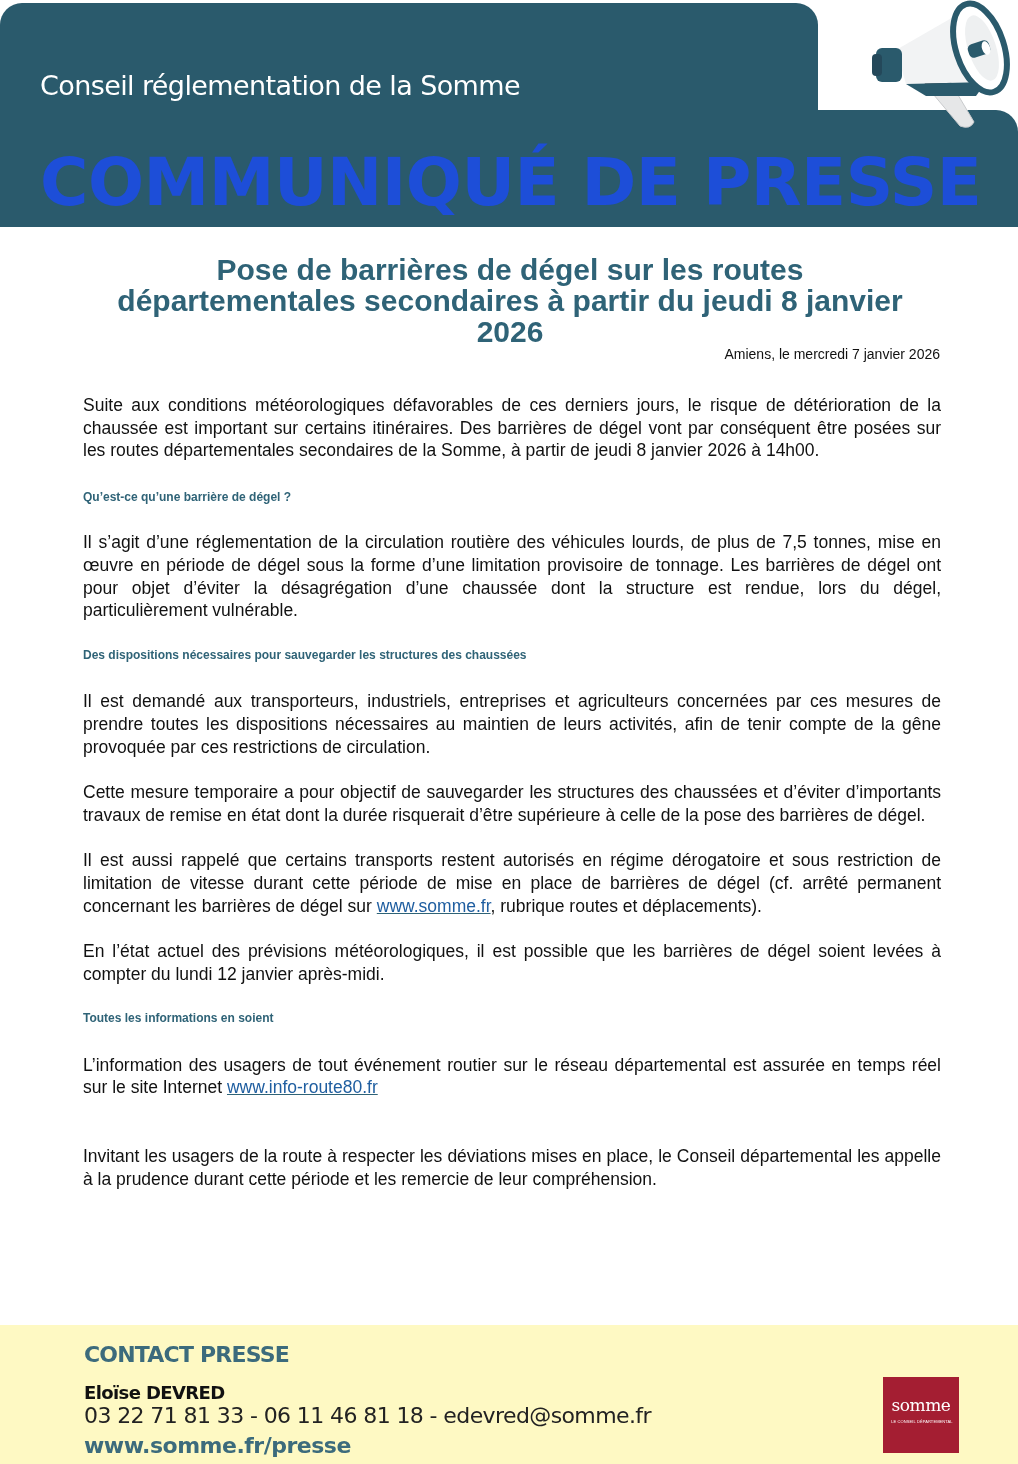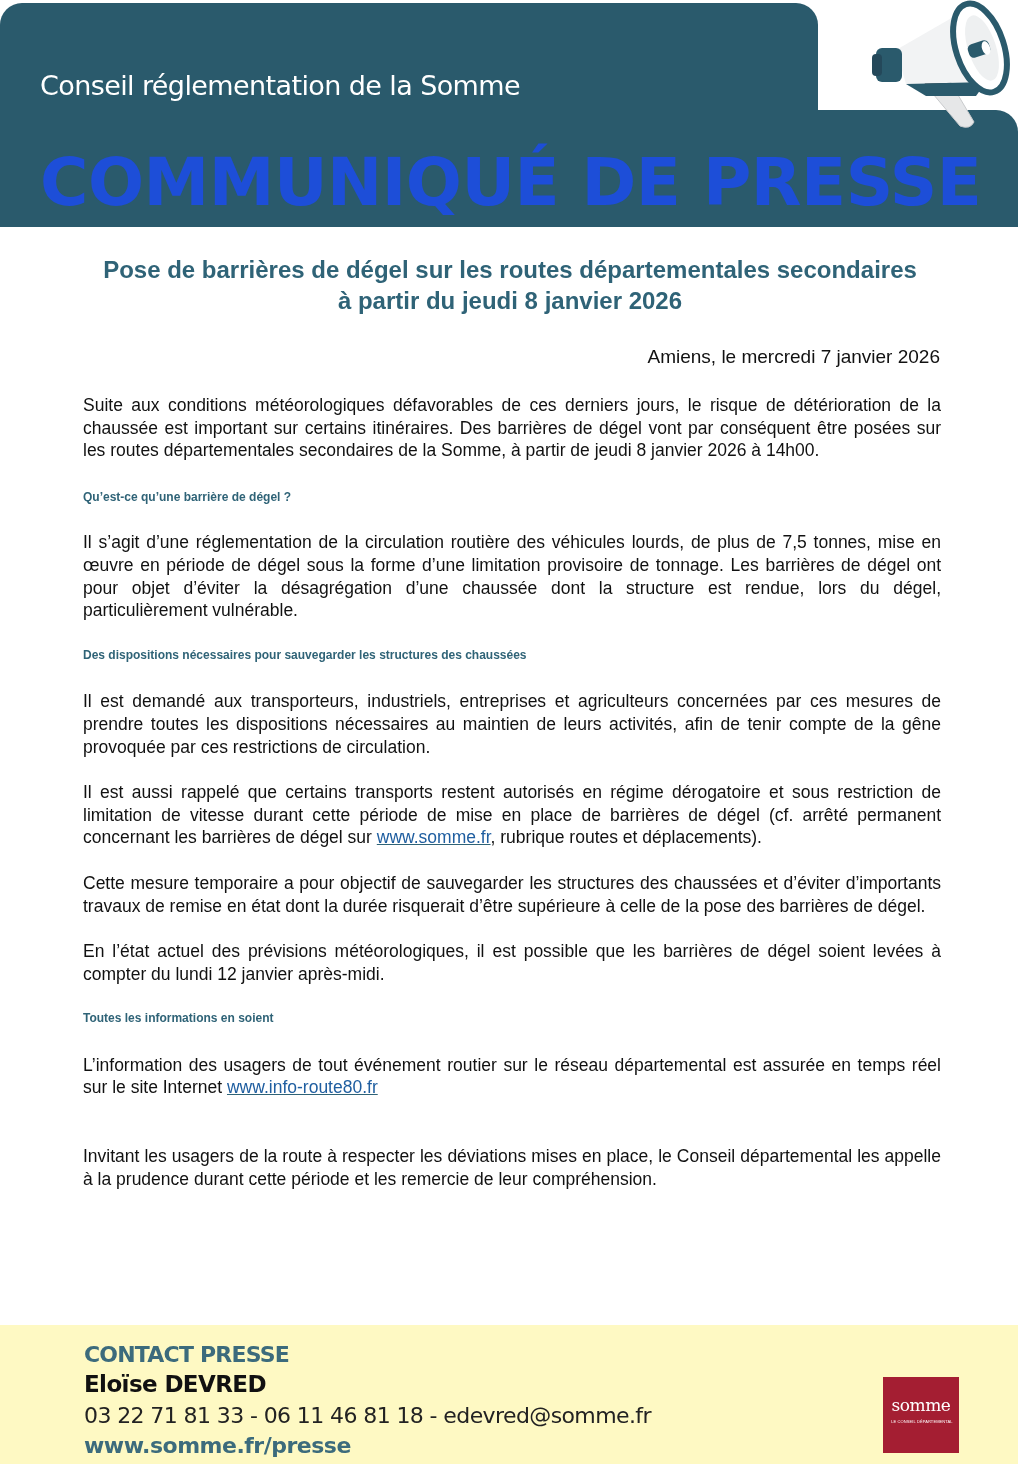--- a/index.html
+++ b/index.html
@@ -30,25 +30,25 @@
   .hdr-title {
     position: absolute; left: 40px; top: 144px;
     font-family: "DejaVu Sans", sans-serif; font-weight: bold; font-size: 66px;
     color: #1d4ed8; letter-spacing: -0.5px;
   }
   .megaphone { position: absolute; left: 866px; top: 0; width: 150px; height: 130px; }
 
   
   .doc-title {
     position: absolute; left: 100px; top: 254px; width: 820px;
-    text-align: center; font-weight: bold; font-size: 24px; line-height: 31px;
+    text-align: center; font-weight: bold; font-size: 30px; line-height: 31px;
     color: #2f6377;
   }
   .dateline {
-    position: absolute; right: 78px; top: 346px; font-size: 19px;
+    position: absolute; right: 78px; top: 346px; font-size: 14px;
   }
   .content {
     position: absolute; left: 83px; top: 394px; width: 858px;
     font-size: 17.5px; line-height: 22.6px; text-align: justify;
   }
   .content p { margin: 0; }
   .content .lead { font-weight: normal; }
   .content h2 {
     margin: 0; font-size: 12px; font-weight: bold; color: #2f6377;
   }
@@ -58,21 +58,21 @@
   .mt23 { margin-top: 23px !important; }
   .mt46 { margin-top: 46px !important; }
 
   
   .footer {
     position: absolute; left: 0; top: 1325px; width: 1018px; height: 139px;
     background: #fef9c3;
   }
   .f-line { position: absolute; left: 84px; font-family: "DejaVu Sans", sans-serif; }
   .f-label { top: 17px; font-size: 22px; font-weight: bold; color: #3c6b7c; letter-spacing: -0.8px; }
-  .f-name  { top: 46px; font-size: 23px; font-weight: bold; color: #111111; letter-spacing: -0.6px; }
+  .f-name  { top: 57px; font-size: 18px; font-weight: bold; color: #111111; letter-spacing: -0.6px; }
   .f-contact { top: 78px; font-size: 22px; color: #222222; letter-spacing: -0.6px; }
   .f-web { top: 108px; font-size: 22px; color: #3c6b7c; font-weight: bold; letter-spacing: -0.5px; }
   .logo {
     position: absolute; left: 883px; top: 52px; width: 76px; height: 76px;
     background: #a41e32; color: #ffffff; text-align: center;
   }
   .logo-word { position: absolute; left: 0; top: 18px; width: 76px; font-family: "DejaVu Serif", serif; font-size: 17px; letter-spacing: -0.5px; }
   .logo-sub { position: absolute; left: 4px; top: 42px; width: 70px; font-size: 4px; letter-spacing: 0.1px; }
 </style>
 </head>
@@ -104,22 +104,22 @@
 <div class="dateline">Amiens, le mercredi 7 janvier 2026</div>
 
 <div class="content">
   <p class="lead">Suite aux conditions météorologiques défavorables de ces derniers jours, le risque de détérioration de la chaussée est important sur certains itinéraires. Des barrières de dégel vont par conséquent être posées sur les routes départementales secondaires de la Somme, à partir de jeudi 8 janvier 2026 à 14h00.</p>
 
   <h2 class="mt24">Qu’est-ce qu’une barrière de dégel ?</h2>
   <p class="mt23">Il s’agit d’une réglementation de la circulation routière des véhicules lourds, de plus de 7,5 tonnes, mise en œuvre en période de dégel sous la forme d’une limitation provisoire de tonnage. Les barrières de dégel ont pour objet d’éviter la désagrégation d’une chaussée dont la structure est rendue, lors du dégel, particulièrement vulnérable.</p>
 
   <h2 class="mt22">Des dispositions nécessaires pour sauvegarder les structures des chaussées</h2>
   <p class="mt24">Il est demandé aux transporteurs, industriels, entreprises et agriculteurs concernées par ces mesures de prendre toutes les dispositions nécessaires au maintien de leurs activités, afin de tenir compte de la gêne provoquée par ces restrictions de circulation.</p>
+  <p class="mt23">Cette mesure temporaire a pour objectif de sauvegarder les structures des chaussées et d’éviter d’importants travaux de remise en état dont la durée risquerait d’être supérieure à celle de la pose des barrières de dégel.</p>
   <p class="mt23"><span>Il est aussi rappelé que certains transports restent autorisés en régime dérogatoire et sous restriction de limitation de vitesse durant cette période de mise en place de barrières de dégel (cf. arrêté permanent concernant les barrières de dégel sur </span><a>www.somme.fr</a><span>, rubrique routes et déplacements).</span></p>
-  <p class="mt23">Cette mesure temporaire a pour objectif de sauvegarder les structures des chaussées et d’éviter d’importants travaux de remise en état dont la durée risquerait d’être supérieure à celle de la pose des barrières de dégel.</p>
   <p class="mt23 lead">En l’état actuel des prévisions météorologiques, il est possible que les barrières de dégel soient levées à compter du lundi 12 janvier après-midi.</p>
 
   <h2 class="mt22">Toutes les informations en soient</h2>
   <p class="mt24"><span>L’information des usagers de tout événement routier sur le réseau départemental est assurée en temps réel sur le site Internet </span><a>www.info-route80.fr</a><span></span></p>
   <p class="mt46">Invitant les usagers de la route à respecter les déviations mises en place, le Conseil départemental les appelle à la prudence durant cette période et les remercie de leur compréhension.</p>
 </div>
 
 <div class="footer">
   <div class="f-line f-label">CONTACT PRESSE</div>
   <div class="f-line f-name">Eloïse DEVRED</div>

